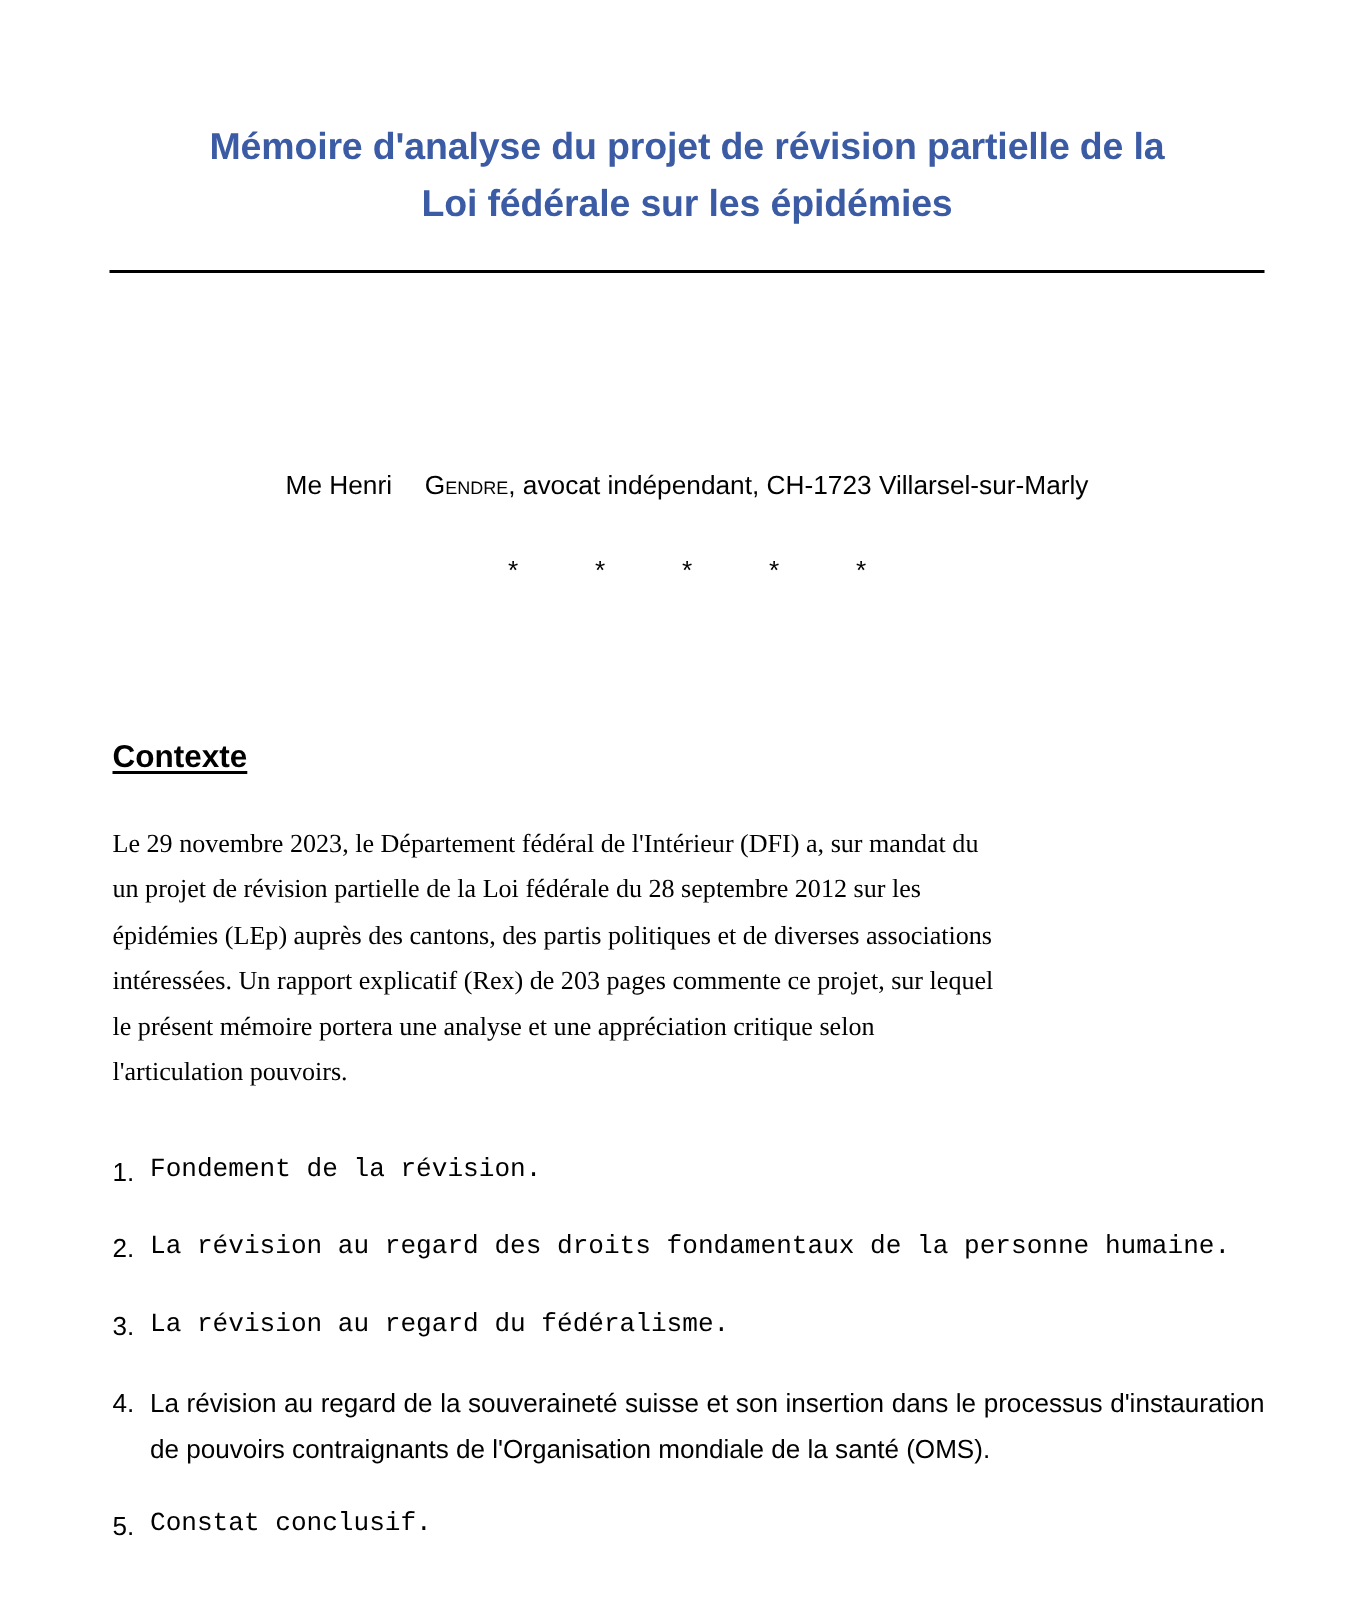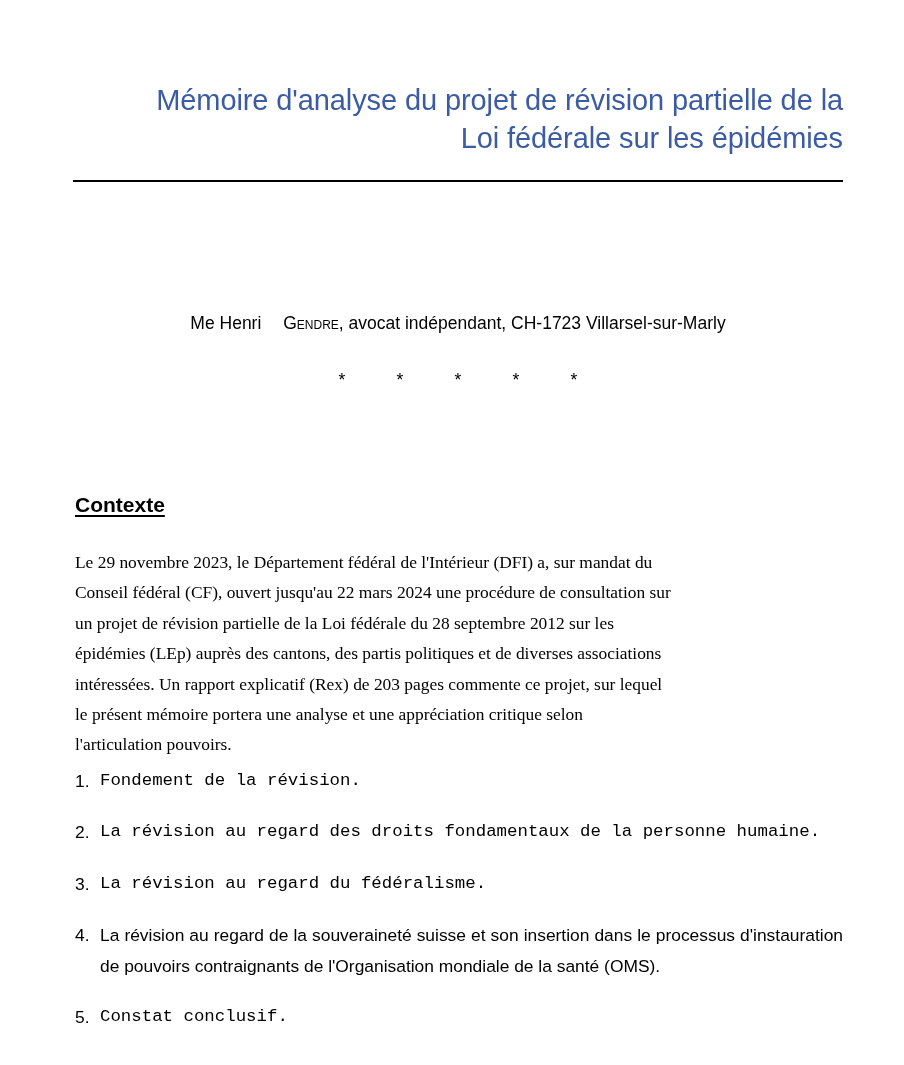--- a/index.html
+++ b/index.html
@@ -26,24 +26,24 @@
     height: 1065px;
     box-sizing: border-box;
   }
 
   
   .doc-title {
     position: absolute;
     left: 73px;
     top: 62px;
     width: 770px;
-    text-align: right;
+    text-align: center;
     color: #3B5BA5;
-    font-weight: normal;
-    font-size: 29px;
+    font-weight: bold;
+    font-size: 25px;
     line-height: 38px;
     letter-spacing: -0.1px;
   }
   .doc-title .tline {
     display: block;
     white-space: nowrap;
   }
 
   .title-rule {
     position: absolute;
@@ -175,21 +175,20 @@
   </div>
 
   <div class="asterisks">
     <span class="ast">*</span><span class="ast">*</span><span class="ast">*</span><span class="ast">*</span><span class="ast">*</span>
   </div>
 
   <div class="section-heading">Contexte</div>
 
   <div class="body-paragraph">
     <span>Le 29 novembre 2023, le Département fédéral de l'Intérieur (DFI) a, sur mandat du</span>
-    <span>Conseil fédéral (CF), ouvert jusqu'au 22 mars 2024 une procédure de consultation sur</span>
     <span>un projet de révision partielle de la Loi fédérale du 28 septembre 2012 sur les</span>
     <span>épidémies (LEp) auprès des cantons, des partis politiques et de diverses associations</span>
     <span>intéressées. Un rapport explicatif (Rex) de 203 pages commente ce projet, sur lequel</span>
     <span>le présent mémoire portera une analyse et une appréciation critique selon</span>
     <span>l'articulation pouvoirs.</span>
   </div>
 
   <ol class="outline-list">
     <li class="no-justify">
       <span class="li-num">1.</span>

